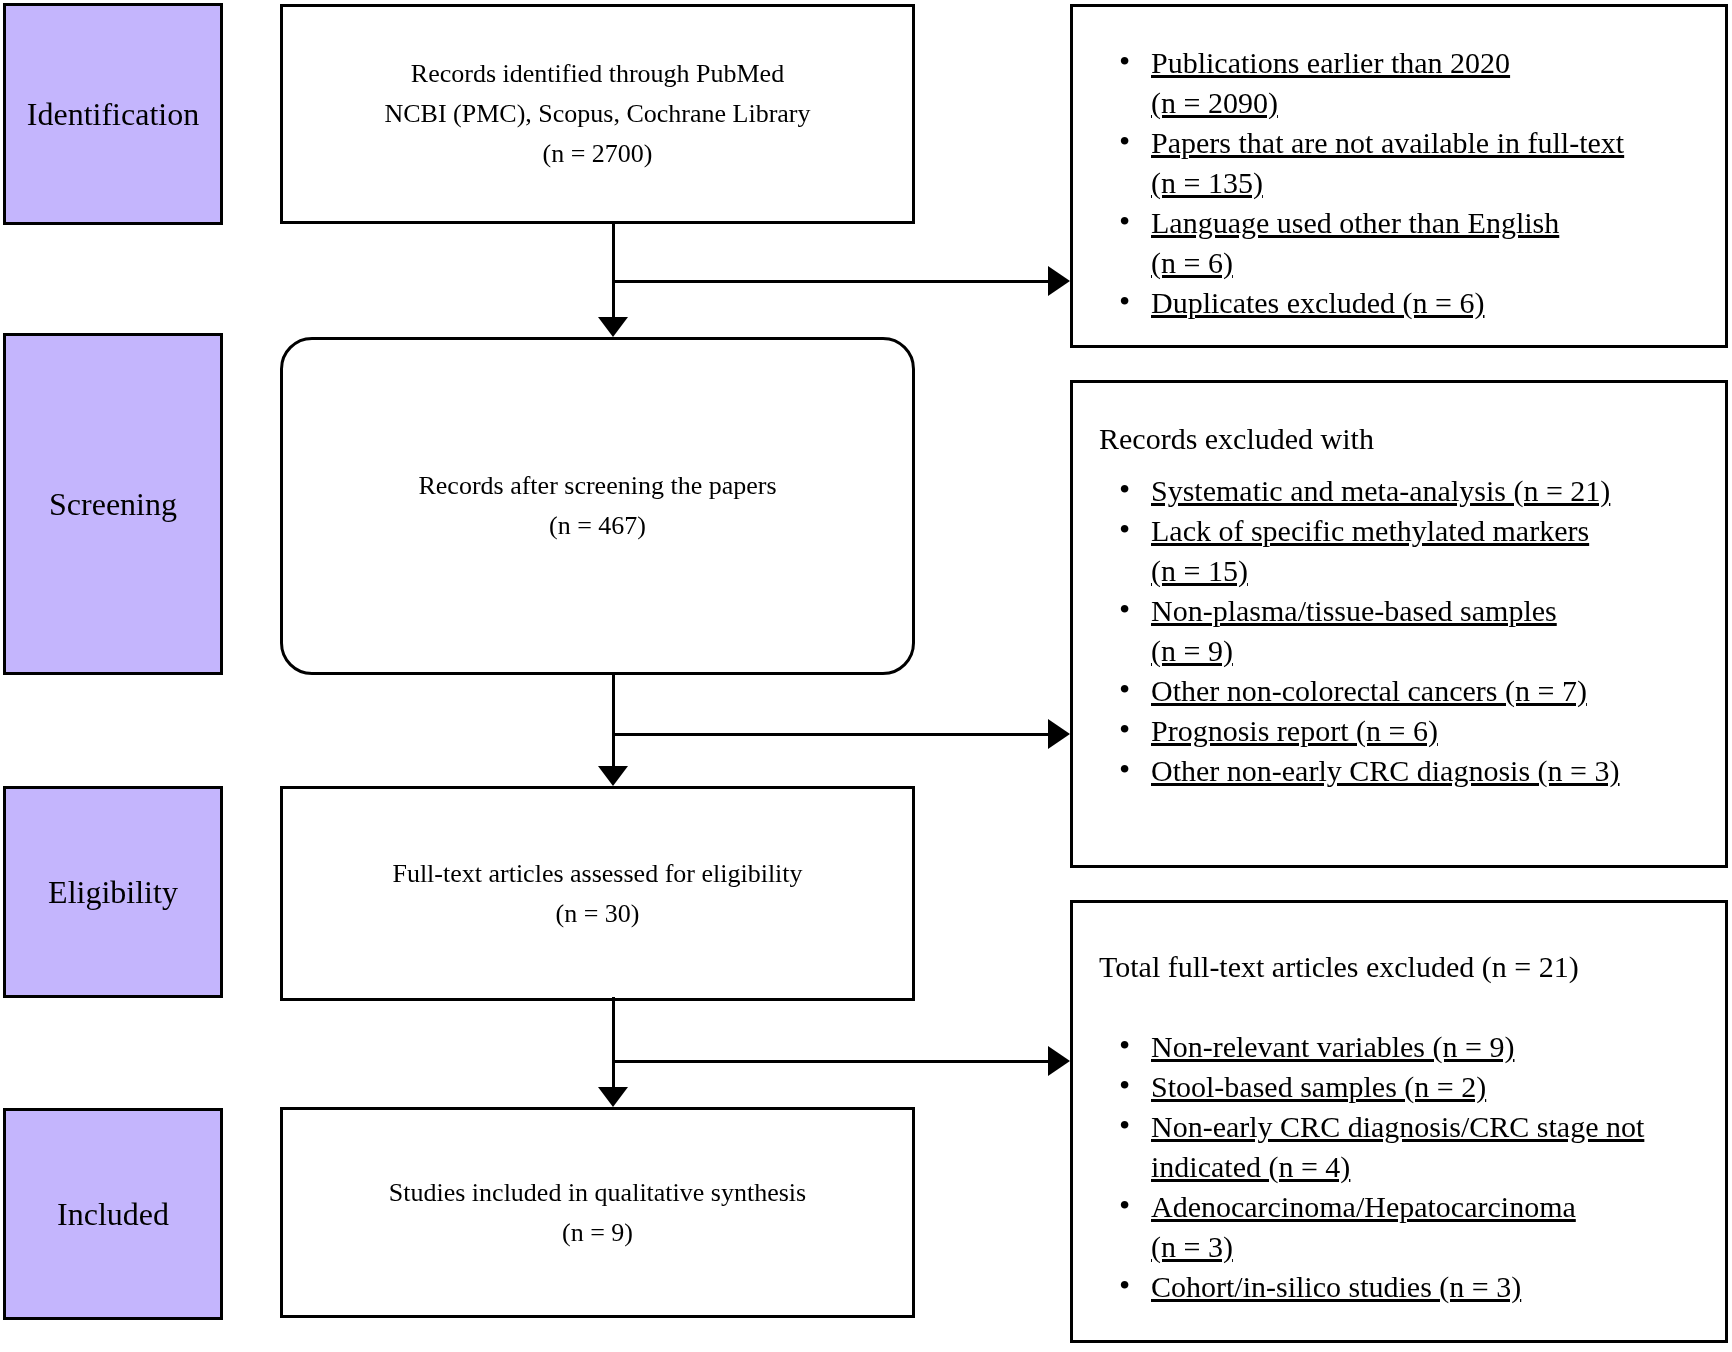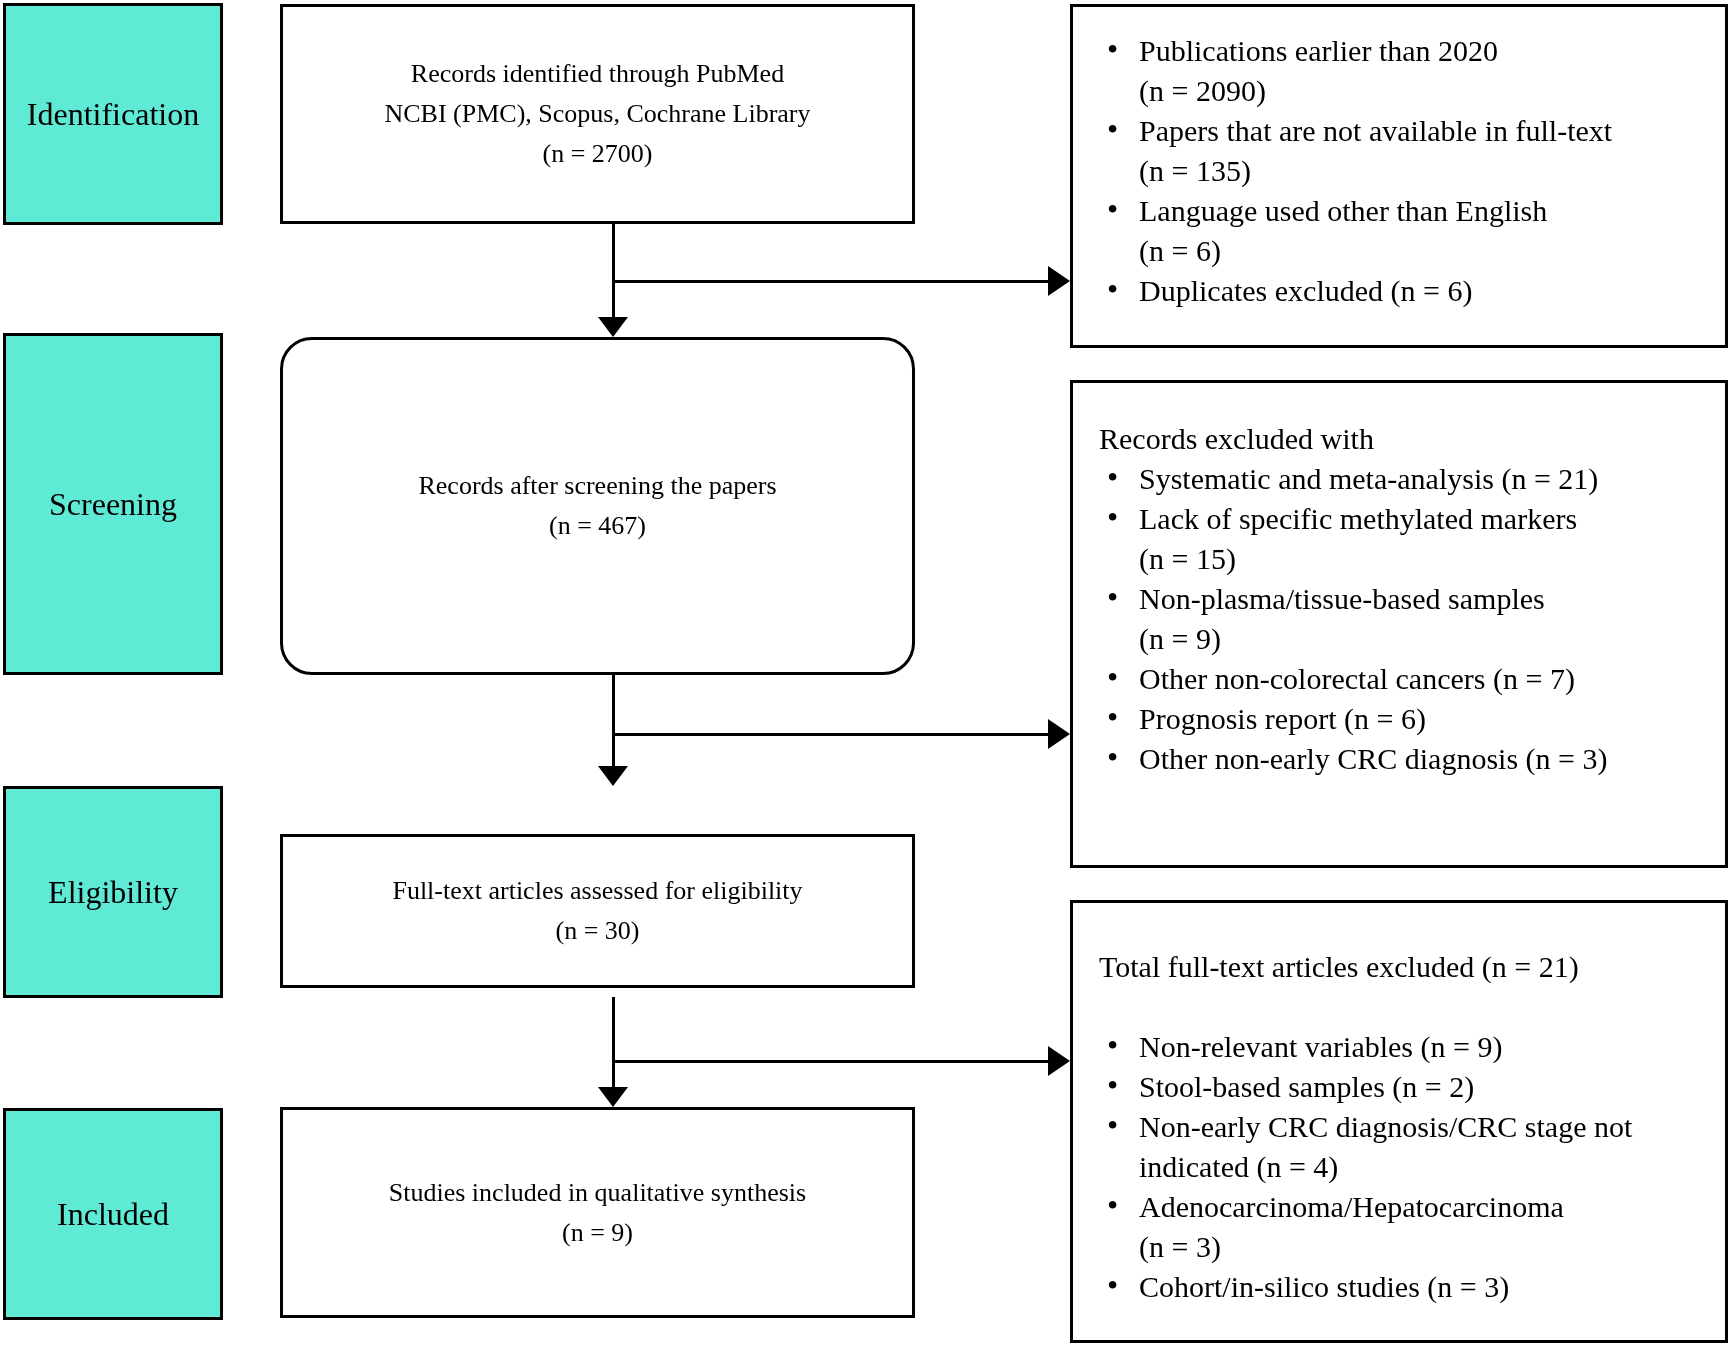--- a/index.html
+++ b/index.html
@@ -15,21 +15,21 @@
   .box {
     position: absolute;
     box-sizing: border-box;
     border: 3px solid #000000;
     background: #ffffff;
   }
   
   .stage {
     left: 3px;
     width: 220px;
-    background: #5eead4;
+    background: #c4b5fd;
     display: flex;
     align-items: center;
     justify-content: center;
     font-size: 32px;
   }
   #stage-identification { top: 3px;    height: 222px; }
   #stage-screening      { top: 333px;  height: 342px; }
   #stage-eligibility    { top: 786px;  height: 212px; }
   #stage-included       { top: 1108px; height: 212px; }
 
@@ -40,40 +40,41 @@
     display: flex;
     align-items: center;
     justify-content: center;
     text-align: center;
     font-size: 26px;
     line-height: 40px;
   }
   .center .flow-text { white-space: pre-line; padding: 0 12px; }
   #box-identified  { top: 4px;    height: 220px; }
   #box-screened    { top: 337px;  height: 338px; border-radius: 32px; }
-  #box-eligible    { top: 786px;  height: 154px; margin-top: 48px; }
+  #box-eligible    { top: 786px;  height: 215px; }
   #box-included    { top: 1107px; height: 211px; }
 
   
   .rightbox {
     left: 1070px;
     width: 658px;
     font-size: 30px;
     line-height: 40px;
   }
   #box-excl-identification { top: 4px;   height: 344px; padding: 24px 18px 0 26px; }
   #box-excl-screening      { top: 380px; height: 488px; padding: 36px 18px 0 26px; }
   #box-excl-eligibility    { top: 900px; height: 443px; padding: 44px 18px 16px 26px; }
   .box-header { white-space: pre-line; }
   #box-excl-eligibility ul { margin-top: 40px; }
 
   ul.bullets {
     list-style: none;
-    margin: 0;
+    margin: 12px;
     padding: 0;
+    text-decoration: underline;
   }
   ul.bullets li {
     position: relative;
     padding-left: 40px;
     white-space: pre-line;
   }
   ul.bullets li::before {
     content: "\2022";
     position: absolute;
     left: 8px;

